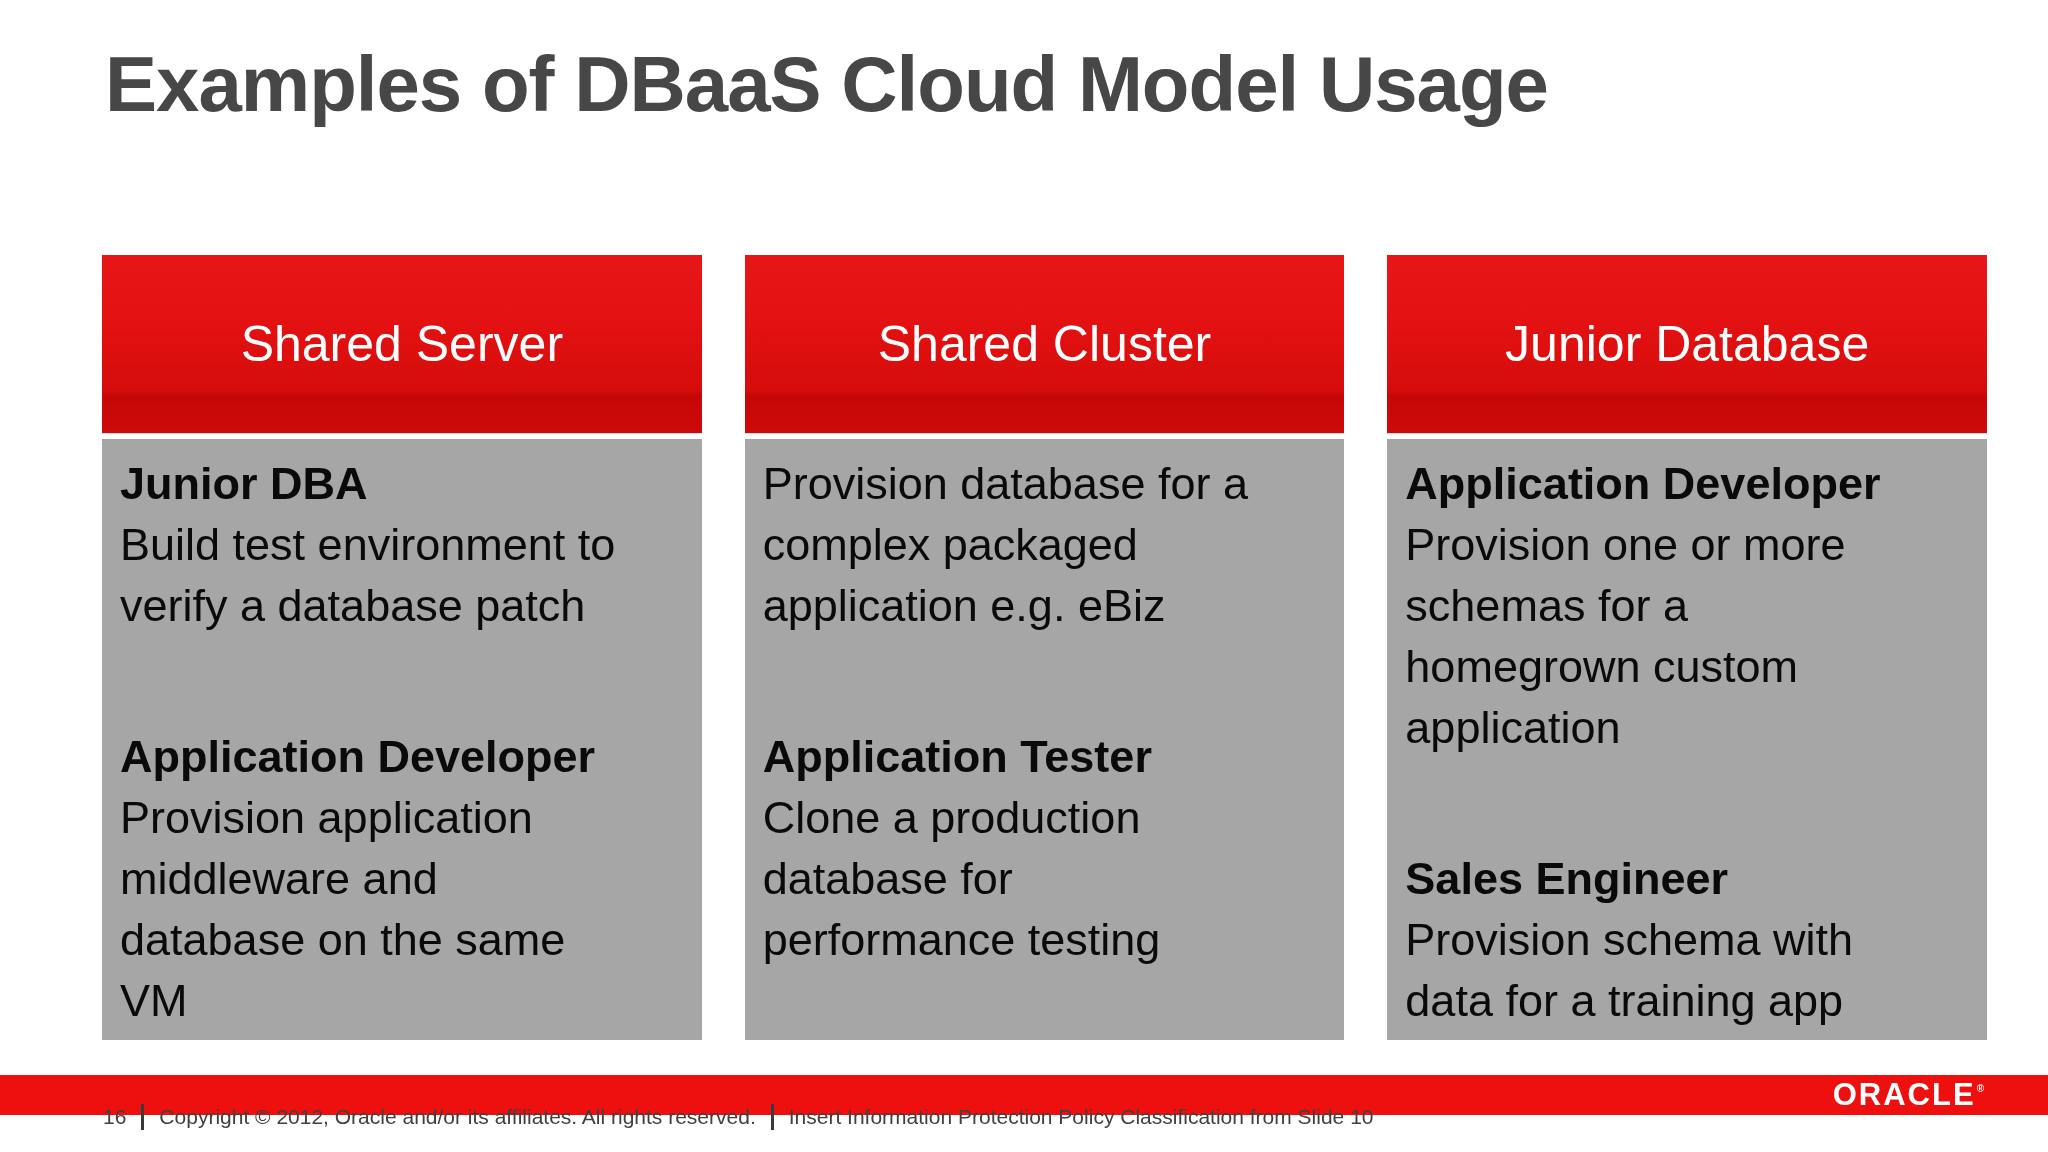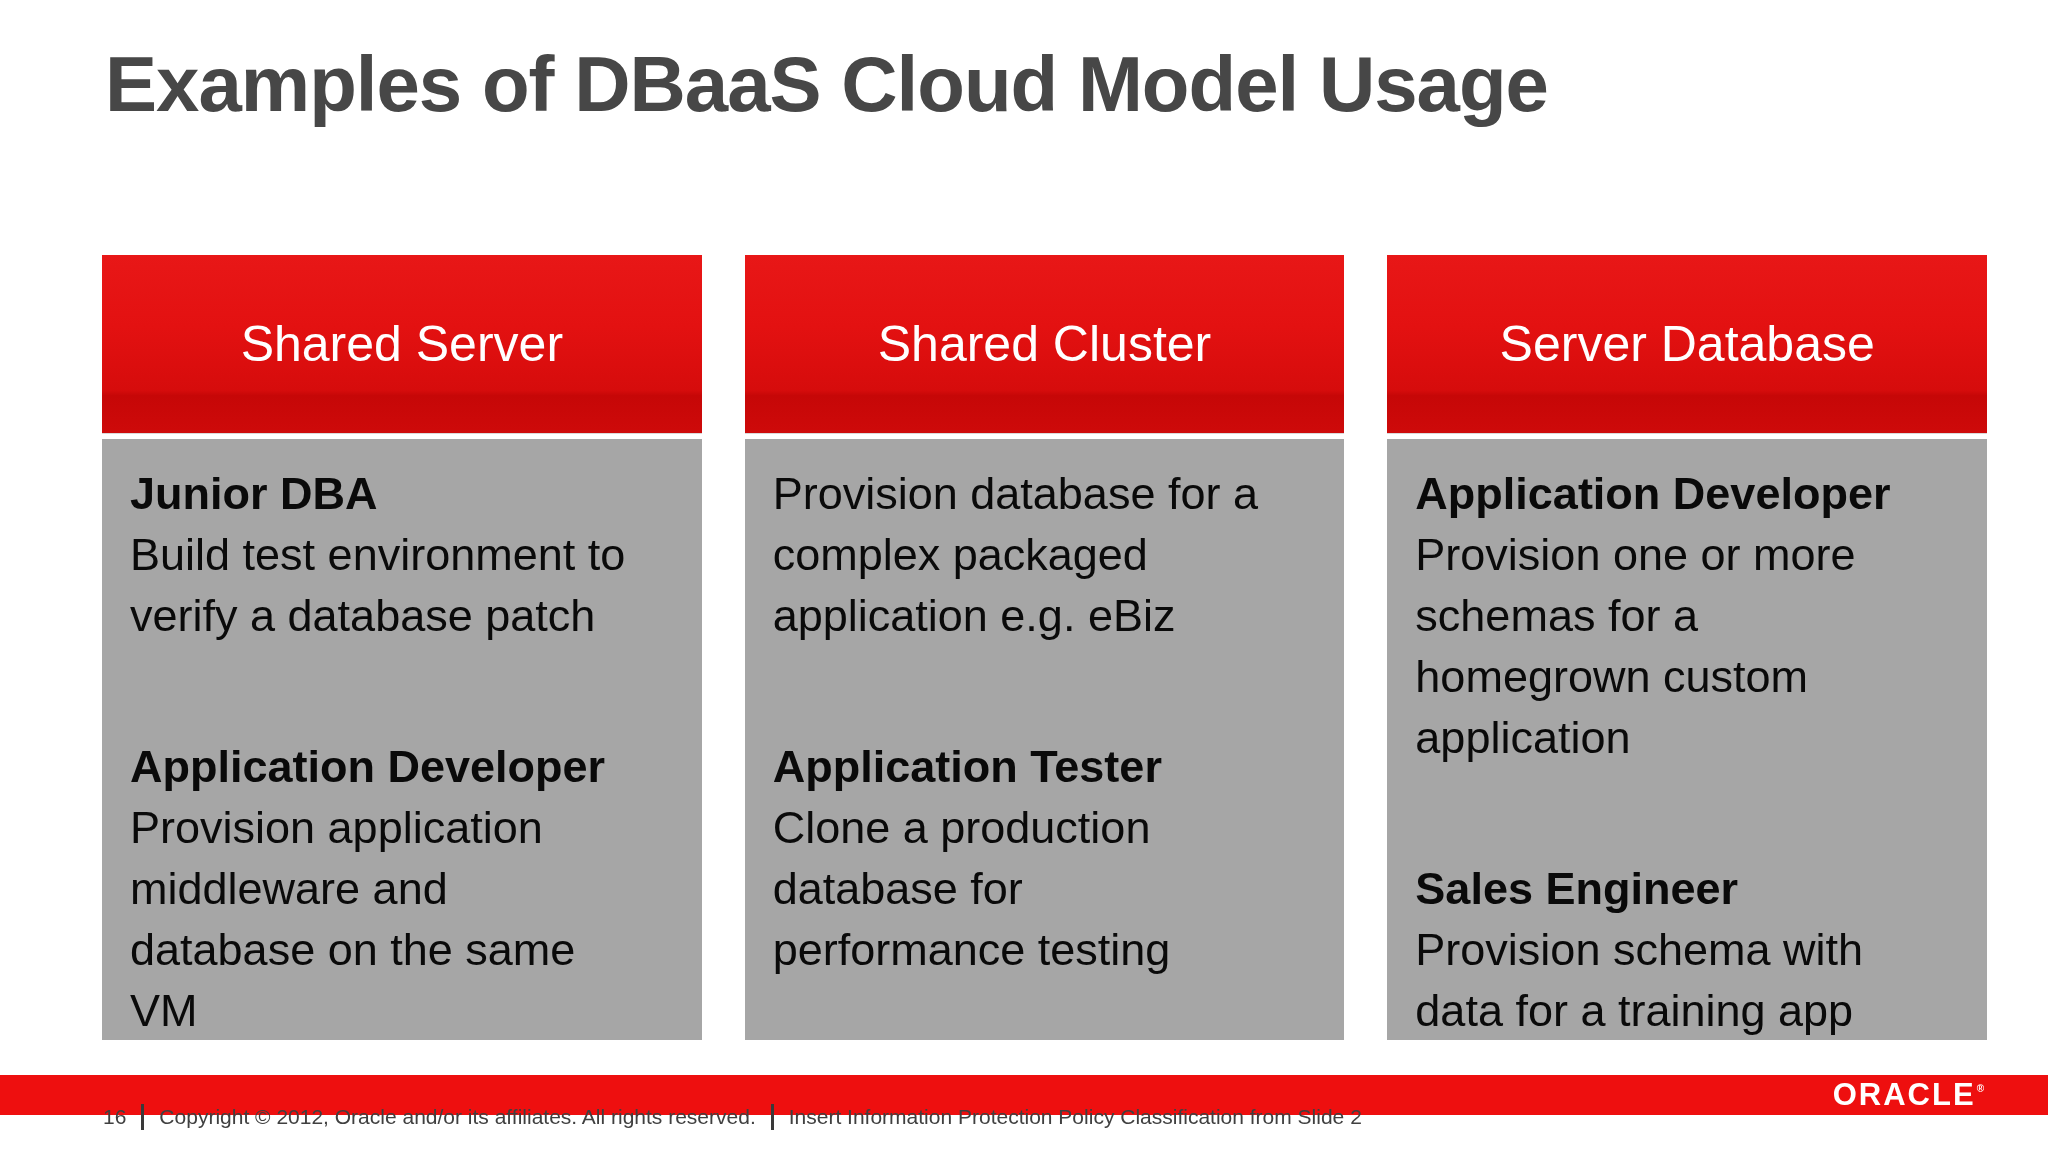--- a/index.html
+++ b/index.html
@@ -33,21 +33,21 @@
   .column-body{
     margin-top:6px;
     height:601px;
     background:#a6a6a6;
     padding:14px 18px;
     box-sizing:border-box;
     color:#0a0a0a;
     font-size:45px;line-height:61px;
     overflow:hidden;
   }
-  .role-block{margin:10px;}
+  .role-block{margin:0;}
   .role-block + .role-block{margin-top:90px;}
   .role-name{font-weight:bold;}
   .role-desc{white-space:pre-line;}
   .footer-bar{
     position:absolute;left:0;top:1035px;width:2048px;height:40px;
     background:#ee0f0f;
     margin-top:40px;
   }
   .oracle-logo{
     position:absolute;right:62px;top:0;height:40px;
@@ -109,21 +109,21 @@
         <div class="role-block">
           <div class="role-name">Application Tester</div>
           <div class="role-desc">Clone a production
 database for
 performance testing</div>
         </div>
       </div>
     </div>
 
     <div class="column">
-      <div class="column-header">Server Database</div>
+      <div class="column-header">Junior Database</div>
       <div class="column-body">
         <div class="role-block">
           <div class="role-name">Application Developer</div>
           <div class="role-desc">Provision one or more
 schemas for a
 homegrown custom
 application</div>
         </div>
         <div class="role-block">
           <div class="role-name">Sales Engineer</div>
@@ -140,16 +140,16 @@
         <span>ORACLE</span>
         <span class="reg">®</span>
       </div>
   </div>
 
   <div class="footer-text">
     <span class="page-number">16</span>
     <span class="footer-divider"></span>
     <span class="footer-item">Copyright © 2012, Oracle and/or its affiliates. All rights reserved.</span>
     <span class="footer-divider"></span>
-    <span class="footer-item">Insert Information Protection Policy Classification from Slide 2</span>
+    <span class="footer-item">Insert Information Protection Policy Classification from Slide 10</span>
   </div>
 
 </div>
 
 </body></html>

